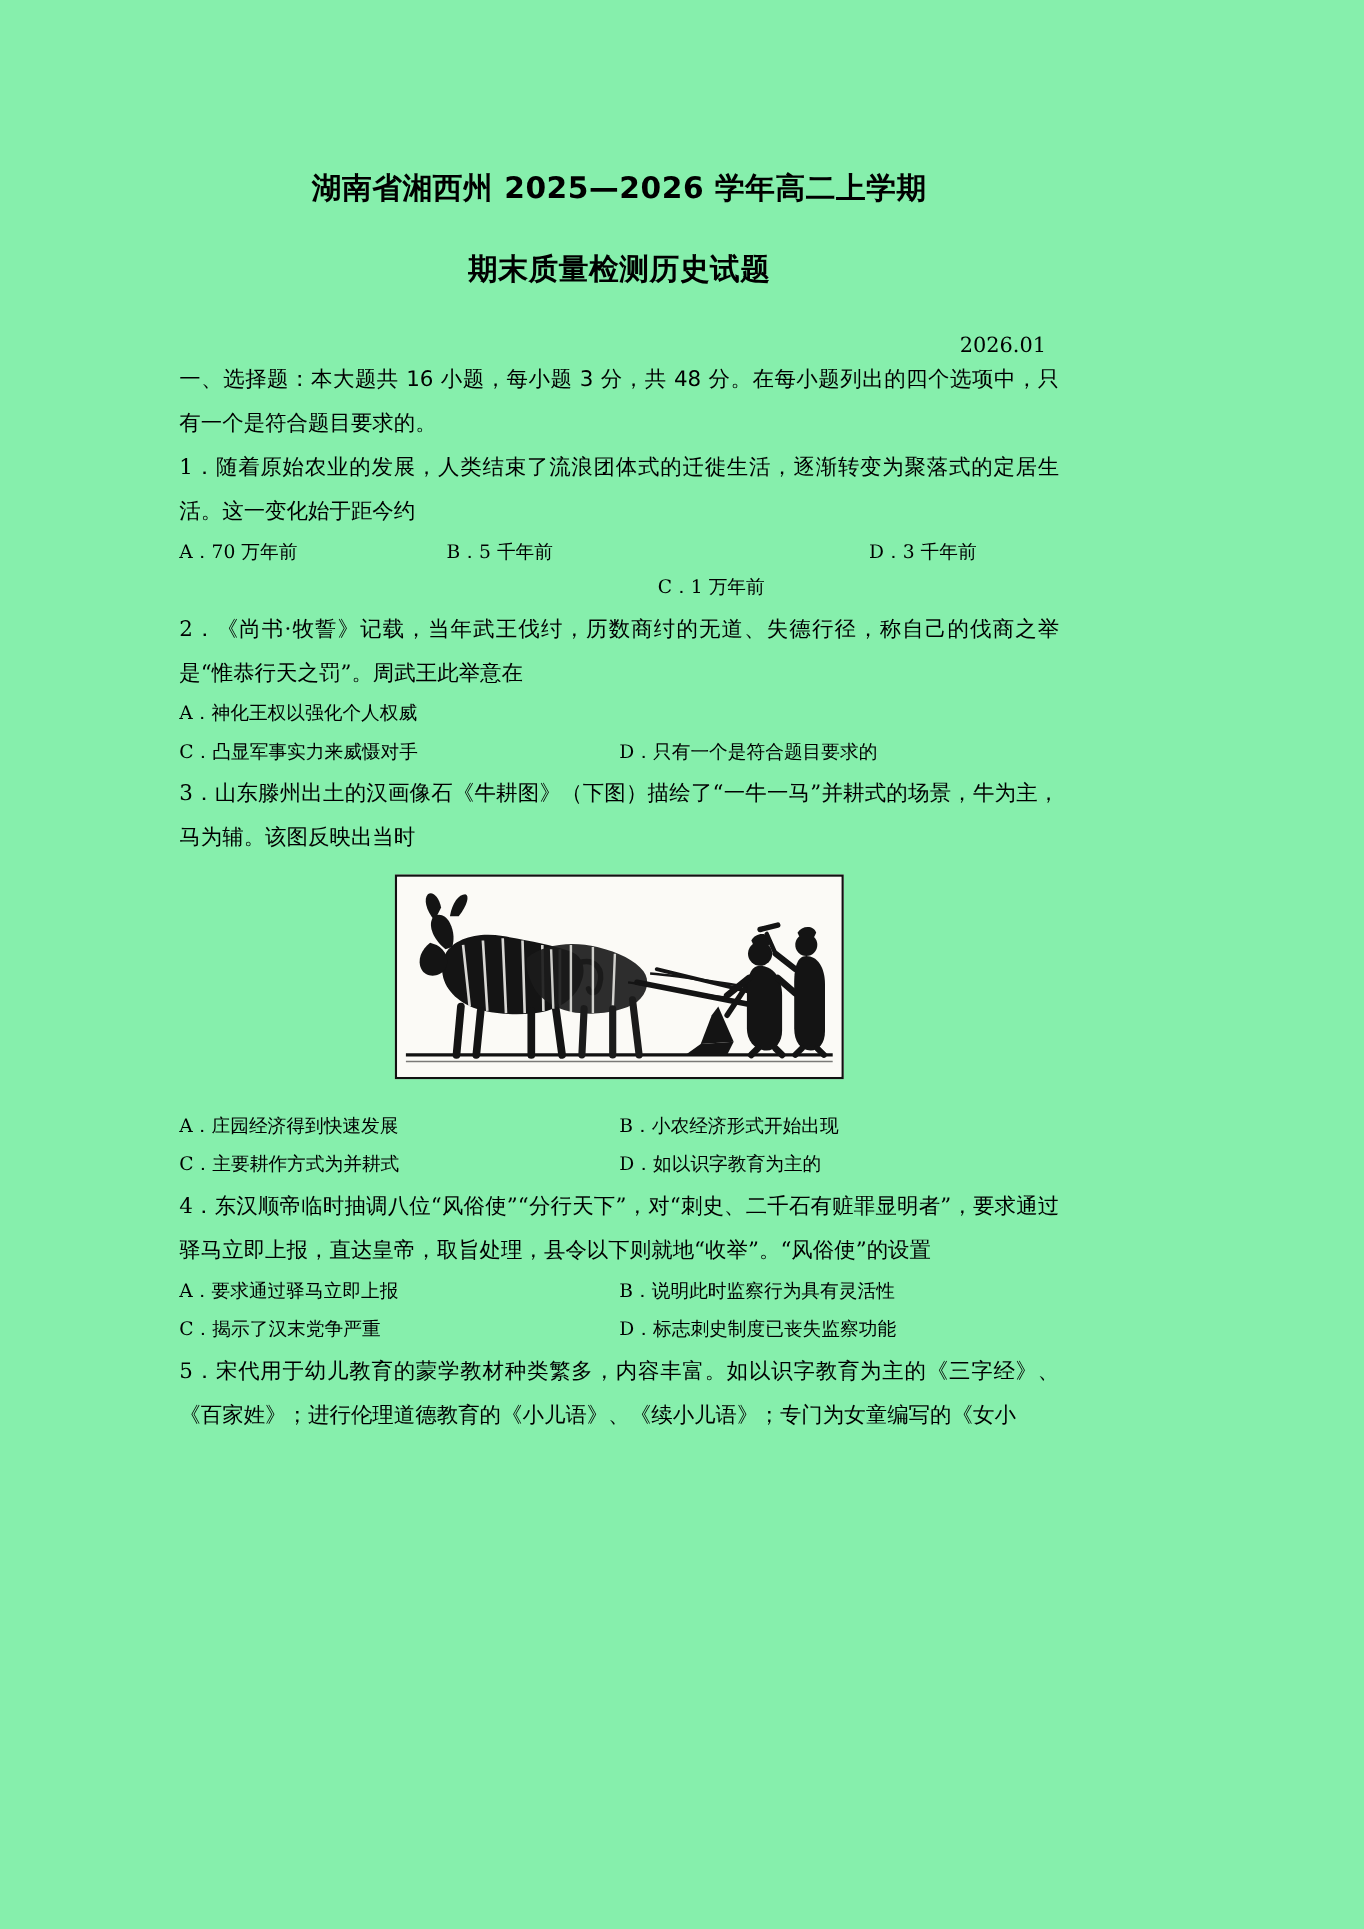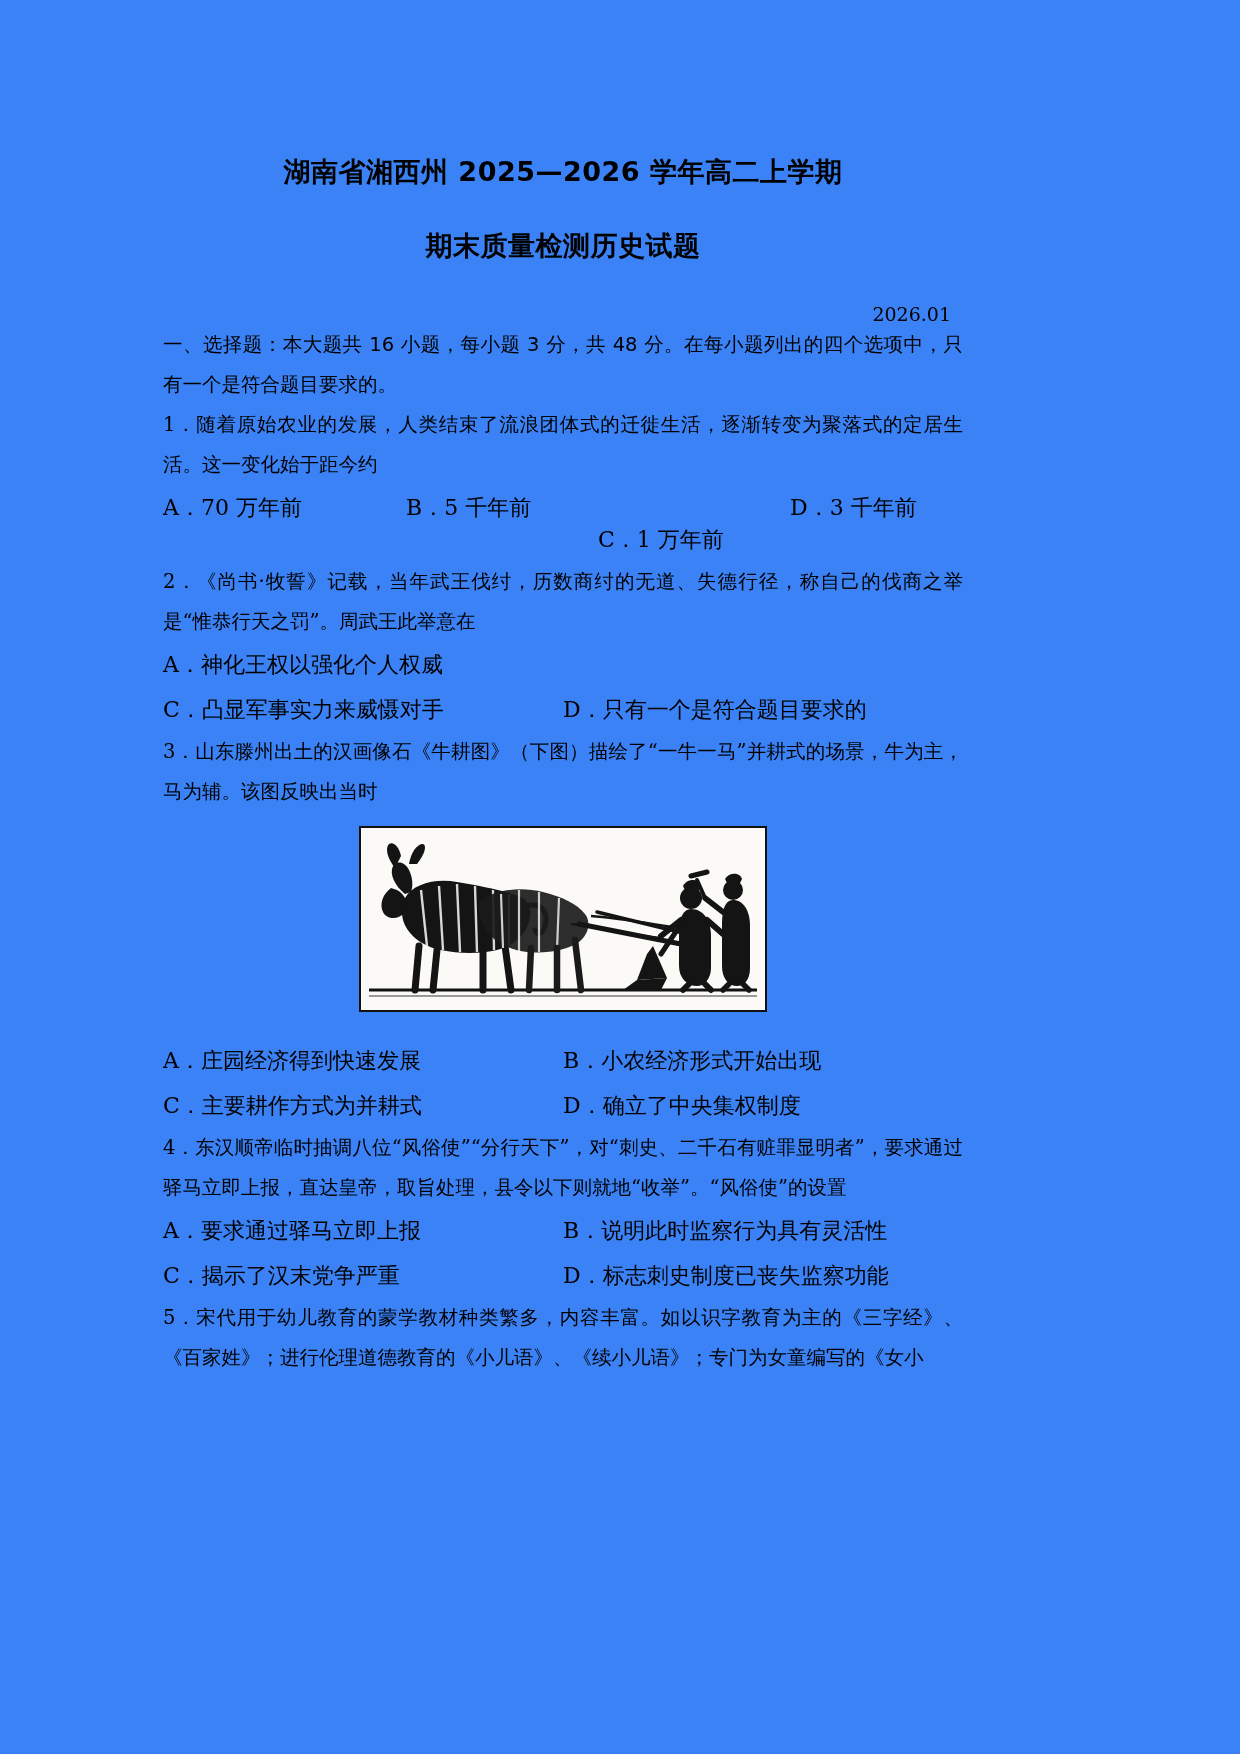--- a/index.html
+++ b/index.html
@@ -8,21 +8,21 @@
     background: #ffffff;
   }
   body {
     font-family: "DejaVu Serif", "Liberation Serif", serif;
     color: #000000;
   }
   .page {
     width: 1240px;
     height: 1754px;
     position: relative;
-    background: #3b82f6;
+    background: #86efac;
     box-sizing: border-box;
     overflow: hidden;
   }
   .content {
     position: absolute;
     left: 163px;
     top: 0;
     width: 800px;
   }
 
@@ -61,21 +61,21 @@
     font-size: 19.5px;
     line-height: 2.05;
     text-align: justify;
     text-justify: inter-ideograph;
   }
   .q-stem {
     margin: 0;
   }
   .opt-row {
     display: flex;
-    font-size: 22px;
+    font-size: 17px;
     line-height: 2.05;
   }
   .opt-row .opt {
     flex: 0 0 50%;
     white-space: nowrap;
   }
   .opt-row.inline-four .opt {
     flex: 0 0 25%;
   }
   .opt-row.inline-four .opt:nth-child(1) { flex: 0 0 26%; }
@@ -197,21 +197,21 @@
           </svg>
         </div>
       </div>
 
       <div class="opt-row">
         <span class="opt">A．庄园经济得到快速发展</span>
         <span class="opt">B．小农经济形式开始出现</span>
       </div>
       <div class="opt-row">
         <span class="opt">C．主要耕作方式为并耕式</span>
-        <span class="opt">D．确立了中央集权制度</span>
+        <span class="opt">D．如以识字教育为主的</span>
       </div>
     </div>
 
     <div class="question">
       <p class="q-stem">4．东汉顺帝临时抽调八位“风俗使”“分行天下”，对“刺史、二千石有赃罪显明者”，要求通过驿马立即上报，直达皇帝，取旨处理，县令以下则就地“收举”。“风俗使”的设置</p>
       <div class="opt-row">
         <span class="opt">A．要求通过驿马立即上报</span>
         <span class="opt">B．说明此时监察行为具有灵活性</span>
       </div>
       <div class="opt-row">

